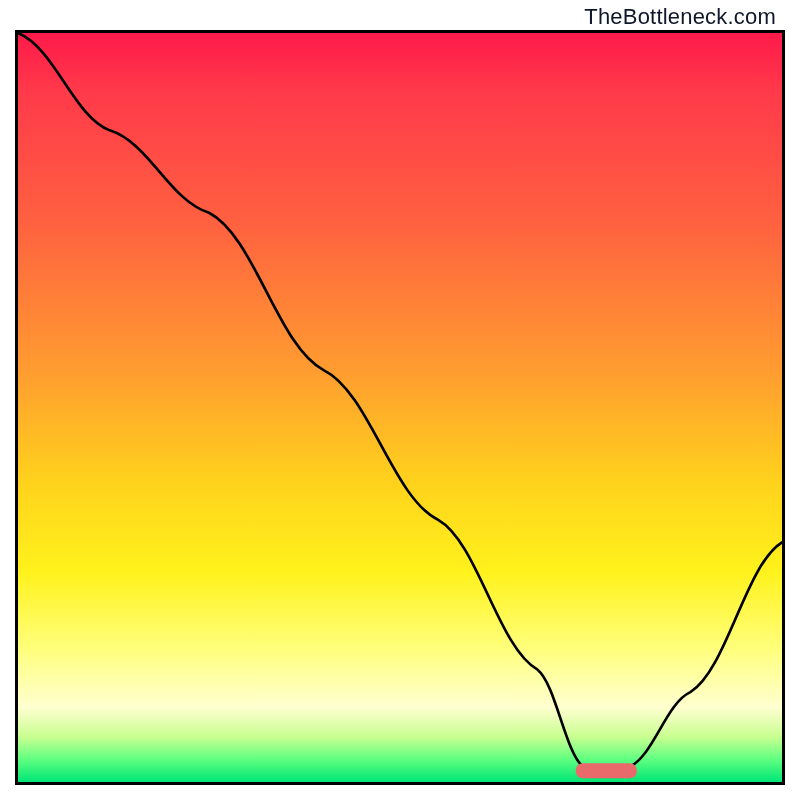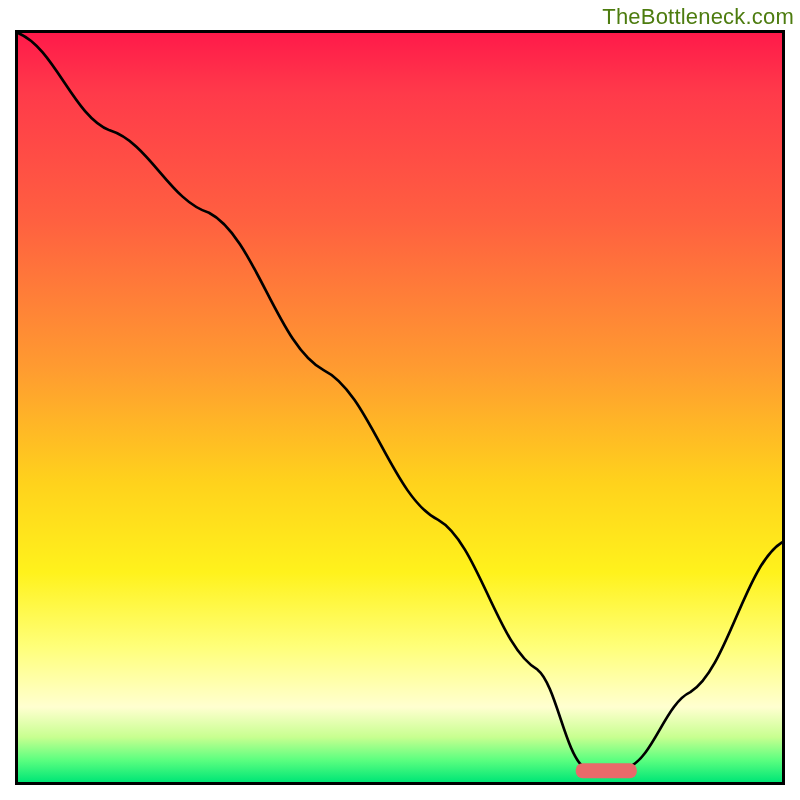--- a/index.html
+++ b/index.html
@@ -51,22 +51,22 @@
   .plot-svg {
     position: absolute;
     left: 0;
     top: 0;
     width: 100%;
     height: 100%;
   }
   .watermark {
     position: absolute;
     top: 4px;
-    right: 6px;
-    color: #4d7c0f;
+    right: 24px;
+    color: #0f172a;
     font-size: 22px;
     letter-spacing: 0.2px;
     font-weight: 500;
     text-align: center;
   }
 </style>
 </head>
 <body>
 
 <div class="canvas">

